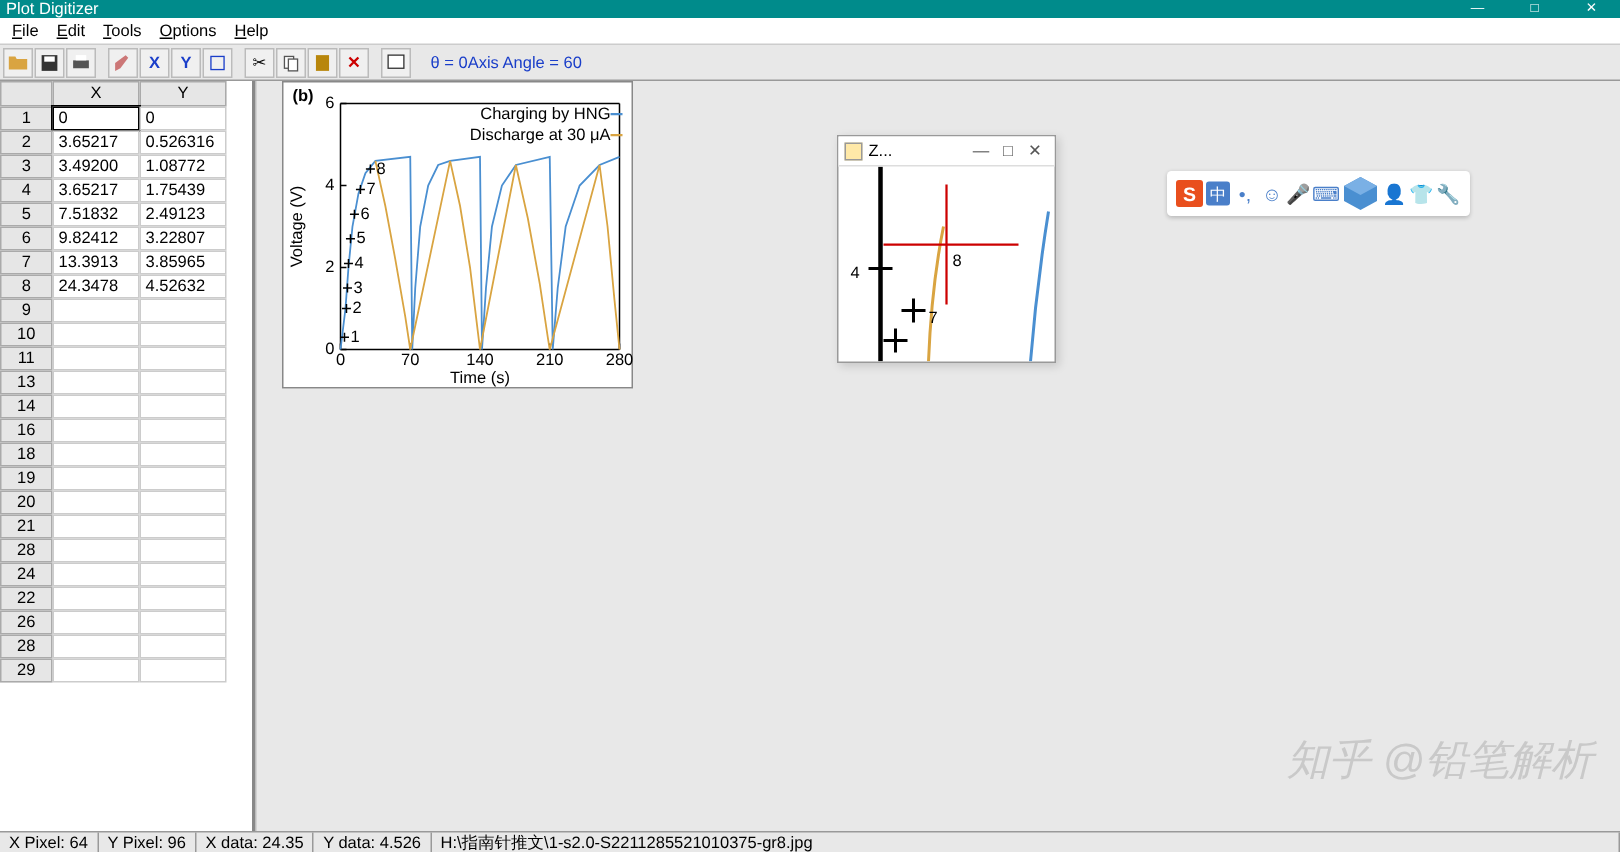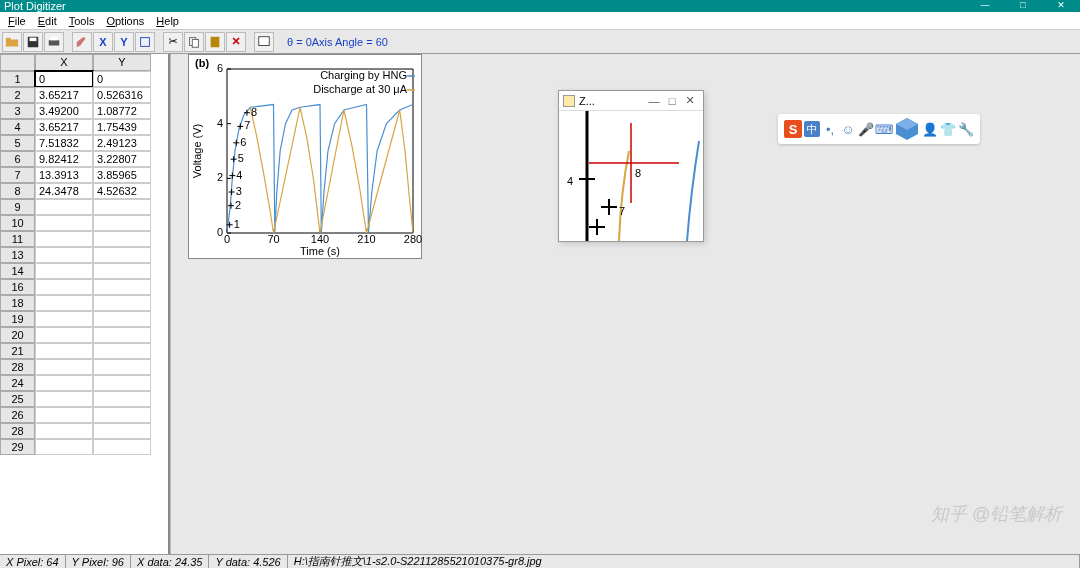--- a/index.html
+++ b/index.html
@@ -25,27 +25,27 @@
 .grow .cx,.grow .cy { width:58px; border:1px solid #ccc; padding-left:3px; line-height:14px; overflow:hidden; white-space:nowrap;}
 .grow.sel .cx { background:#fff; border:1px solid #000; color:#000; outline:1px solid #000;}
 .scrollv { width:14px; background:#e8e8e8; border-left:1px solid #bbb; }
 .content { flex:1; background:#e8e8e8; position:relative; }
 .chartbox { position:absolute; left:4px; top:0; width:234px; height:205px; background:#fff; border:1px solid #888; }
 .zoomwin { position:absolute; left:374px; top:36px; width:146px; height:152px; background:#fff; border:1px solid #999; box-shadow:2px 2px 6px rgba(0,0,0,.15);}
 .zoom-title { height:20px; display:flex; align-items:center; justify-content:space-between; padding:0 4px; border-bottom:1px solid #ddd; background:#fff;}
 .zoom-title .zl { display:flex; align-items:center; gap:4px;}
 .zoom-title .zbtn { width:18px; height:14px; display:flex; align-items:center; justify-content:center; color:#555; cursor:pointer;}
 .zoom-body { position:relative; width:144px; height:130px; overflow:hidden;}
-.statusbar { height:14px; background:#e8e8e8; border-top:1px solid #999; display:flex; align-items:center; font-size:10px;font-style:italic;}
+.statusbar { height:14px; background:#e8e8e8; border-top:1px solid #999; display:flex; align-items:center; font-size:10px;}
 .statusbar .sp { border-right:1px solid #999; padding:0 6px; height:100%; display:flex; align-items:center;}
 .ime { position:absolute; right:100px; top:60px; display:flex; align-items:center; gap:2px; background:#fff; border-radius:3px; padding:2px 6px; box-shadow:0 1px 3px rgba(0,0,0,.2);}
 .ime .sog { width:18px; height:18px; background:#e94f1d; color:#fff; font-weight:bold; display:flex;align-items:center;justify-content:center; border-radius:2px; font-size:13px;}
 .ime .chip { width:16px; height:16px; display:flex;align-items:center;justify-content:center; color:#4a7fc9; font-size:13px;}
 .ime .cn { background:#4a7fc9; color:#fff; border-radius:2px; font-size:11px; padding:0 2px;}
-.watermark { position:absolute; right:18px; bottom:28px; color:rgba(180,180,180,.6); font-size:18px; font-style:italic; font-family:"Microsoft YaHei",sans-serif;}
+.watermark { position:absolute; right:18px; bottom:28px; color:rgba(180,180,180,.6); font-size:28px; font-style:italic; font-family:"Microsoft YaHei",sans-serif;}
 .winctl { position:absolute; right:0; top:0; display:flex;}
 .winctl div { width:38px; height:11px; color:#fff; text-align:center; font-size:9px;}
 </style>
 </head>
 <body>
 
 <div class="titlebar">
   <span>Plot Digitizer</span>
   <div class="winctl">
     <div>—</div>
@@ -221,21 +221,21 @@
           <div class="rn">28</div>
           <div class="cx"></div>
           <div class="cy"></div>
         </div>
         <div class="grow">
           <div class="rn">24</div>
           <div class="cx"></div>
           <div class="cy"></div>
         </div>
         <div class="grow">
-          <div class="rn">25</div>
+          <div class="rn">22</div>
           <div class="cx"></div>
           <div class="cy"></div>
         </div>
         <div class="grow">
           <div class="rn">26</div>
           <div class="cx"></div>
           <div class="cy"></div>
         </div>
         <div class="grow">
           <div class="rn">28</div>

